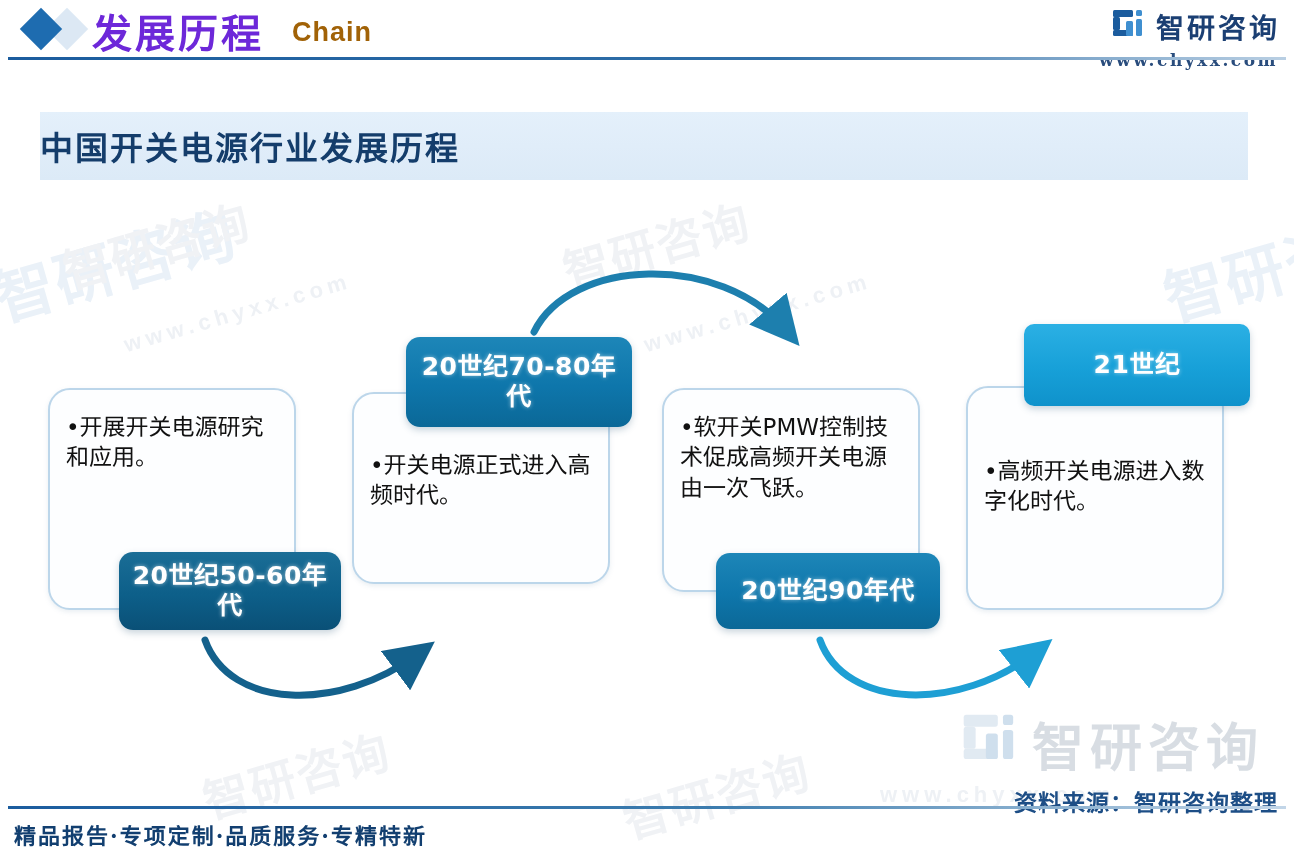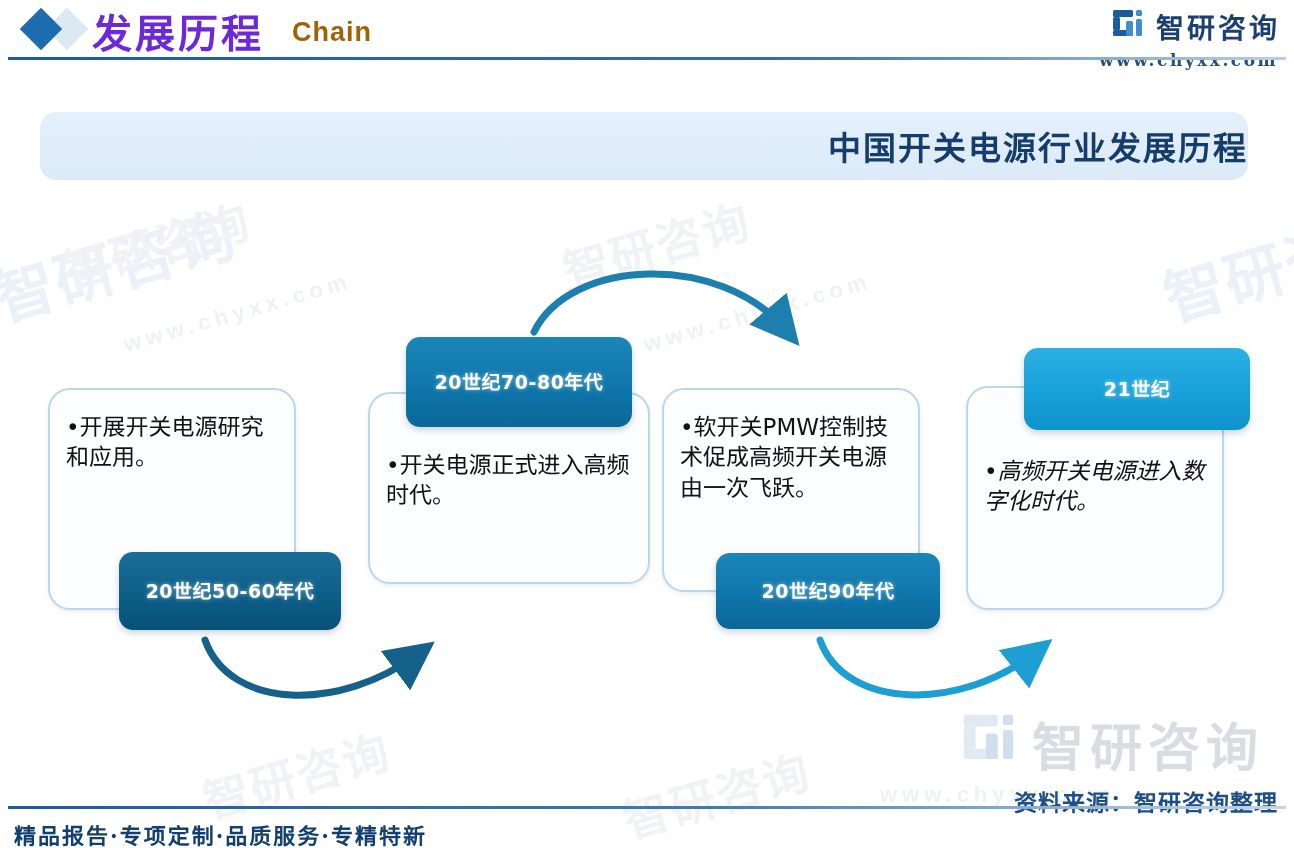--- a/index.html
+++ b/index.html
@@ -117,22 +117,21 @@
   }
 
   
   #title-band {
     position: absolute;
     left: 40px; top: 112px;
     width: 1208px; height: 68px;
     background: linear-gradient(to bottom, #e4f0fb 0%, #dceaf7 100%);
     display: flex;
     align-items: center;
-    justify-content: flex-end;
-    border-radius: 16px;
+    justify-content: flex-start;
   }
   #title-band .t {
     font-size: 33px;
     font-weight: 700;
     color: #143d6b;
     letter-spacing: 2px;
     font-family: "DejaVu Serif", "Liberation Serif", serif;
   }
 
   
@@ -164,21 +163,21 @@
 
   .chip {
     position: absolute;
     border-radius: 14px;
     box-sizing: border-box;
     display: flex;
     align-items: center;
     justify-content: center;
     text-align: center;
     color: #ffffff;
-    font-size: 19px;
+    font-size: 25px;
     font-weight: 700;
     letter-spacing: 0.5px;
     line-height: 1.2;
     padding: 20px 10px;
     text-shadow: 0 0 4px rgba(255,255,255,0.55);
     box-shadow: 0 3px 7px rgba(60,100,130,0.28);
     font-family: "DejaVu Sans", "Liberation Sans", sans-serif;
   }
   .chip.dark  { background: linear-gradient(to bottom, #1a6d96 0%, #0d5f89 55%, #0a5077 100%); margin-left: 19px; }
   .chip.mid   { background: linear-gradient(to bottom, #1d86b8 0%, #0e76ab 55%, #0b6897 100%); }
@@ -289,34 +288,34 @@
     <path d="M 534,332 C 570,258 720,252 786,330" fill="none" stroke="#1d7fae" stroke-width="7" stroke-linecap="round" marker-end="url(#ah-mid)"></path>
 
     <path d="M 820,640 C 845,710 960,712 1036,652" fill="none" stroke="#1e9fd4" stroke-width="7" stroke-linecap="round" marker-end="url(#ah-light)"></path>
   </svg>
 
   <div class="card" style="left:48px; top:388px; width:248px; height:222px;">
     <div class="card-text" style="top:22px;">•开展开关电源研究和应用。</div>
   </div>
   <div class="chip dark" style="left:100px; top:552px; width:222px; height:78px;">20世纪50-60年代</div>
 
-  <div class="card" style="left:368px; top:392px; width:282px; height:192px;">
+  <div class="card" style="left:352px; top:392px; width:258px; height:192px;">
     <div class="card-text" style="top:56px;">•开关电源正式进入高频时代。</div>
   </div>
   <div class="chip mid" style="left:406px; top:337px; width:226px; height:90px;">20世纪70-80年代</div>
 
   <div class="card" style="left:662px; top:388px; width:258px; height:204px;">
     <div class="card-text" style="top:22px;">•软开关PMW控制技术促成高频开关电源由一次飞跃。</div>
   </div>
   <div class="chip mid" style="left:716px; top:553px; width:224px; height:76px;">20世纪90年代</div>
 
   <div class="card" style="left:966px; top:386px; width:258px; height:224px;">
-    <div class="card-text" style="top:68px;font-style:italic;">•高频开关电源进入数字化时代。</div>
-  </div>
-  <div class="chip light" style="left:1024px; top:348px; width:226px; height:82px;">21世纪</div>
+    <div class="card-text" style="top:68px;">•高频开关电源进入数字化时代。</div>
+  </div>
+  <div class="chip light" style="left:1024px; top:324px; width:226px; height:82px;border-radius:10px;">21世纪</div>
 
   <div id="corner-wm">
     <span>
       <svg width="58" height="58" viewBox="0 0 34 34" aria-hidden="true">
         <rect x="1" y="1" width="20" height="7" rx="1.5" fill="#c9d9e8"></rect>
         <rect x="1" y="8" width="7" height="13" rx="1.5" fill="#c9d9e8"></rect>
         <rect x="1" y="21" width="20" height="6" rx="1.5" fill="#c9d9e8"></rect>
         <rect x="14" y="12" width="7" height="15" rx="1.5" fill="#a9c6e0"></rect>
         <rect x="24" y="1" width="6" height="6" rx="1.5" fill="#a9c6e0"></rect>
         <rect x="24" y="10" width="6" height="17" rx="1.5" fill="#a9c6e0"></rect>

